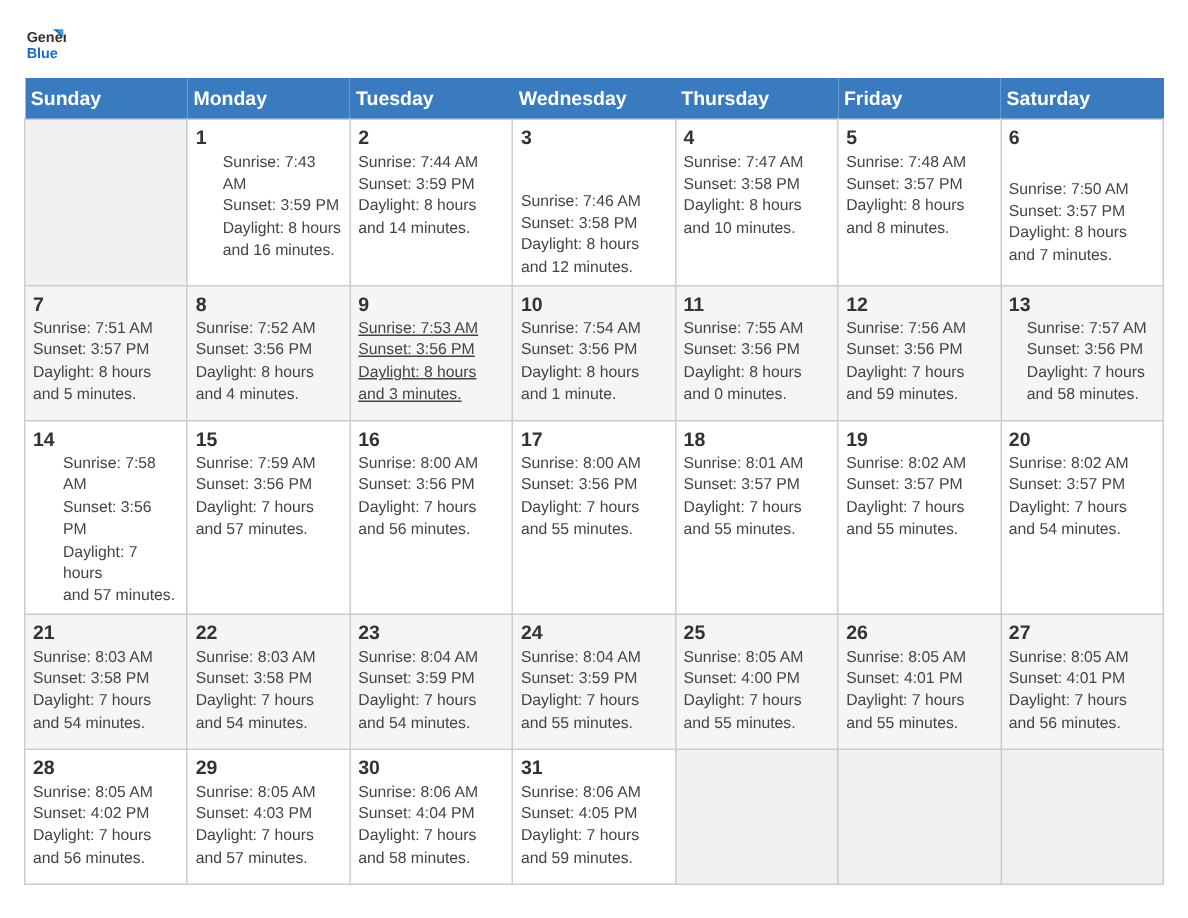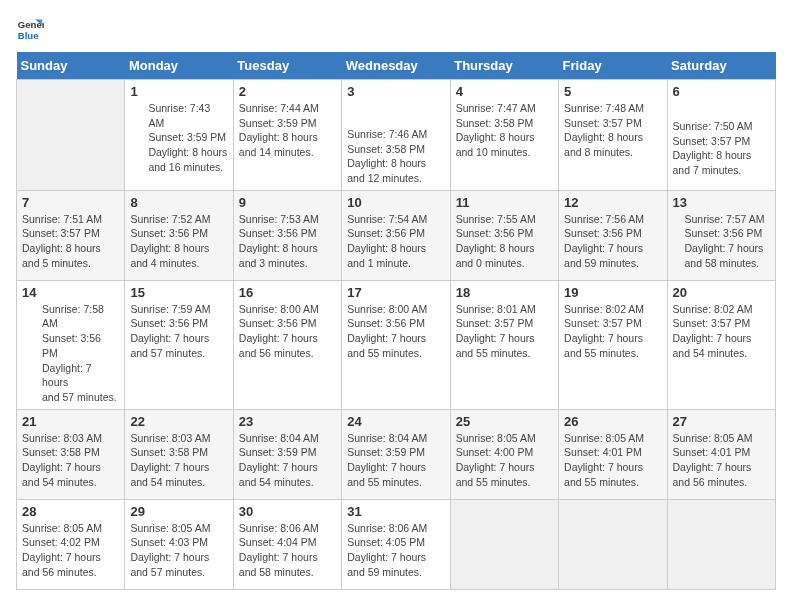--- a/index.html
+++ b/index.html
@@ -172,21 +172,21 @@
         </td>
         <td>
           <span class="day-number">8</span>
           <div class="day-info" style="white-space: pre-line;">Sunrise: 7:52 AM
 Sunset: 3:56 PM
 Daylight: 8 hours
 and 4 minutes.</div>
         </td>
         <td>
           <span class="day-number">9</span>
-          <div class="day-info" style="white-space: pre-line;">Sunrise: 7:53 AM
+          <div class="day-info" style="white-space: pre-line; text-decoration: underline;">Sunrise: 7:53 AM
 Sunset: 3:56 PM
 Daylight: 8 hours
 and 3 minutes.</div>
         </td>
         <td>
           <span class="day-number">10</span>
           <div class="day-info" style="white-space: pre-line;">Sunrise: 7:54 AM
 Sunset: 3:56 PM
 Daylight: 8 hours
 and 1 minute.</div>

